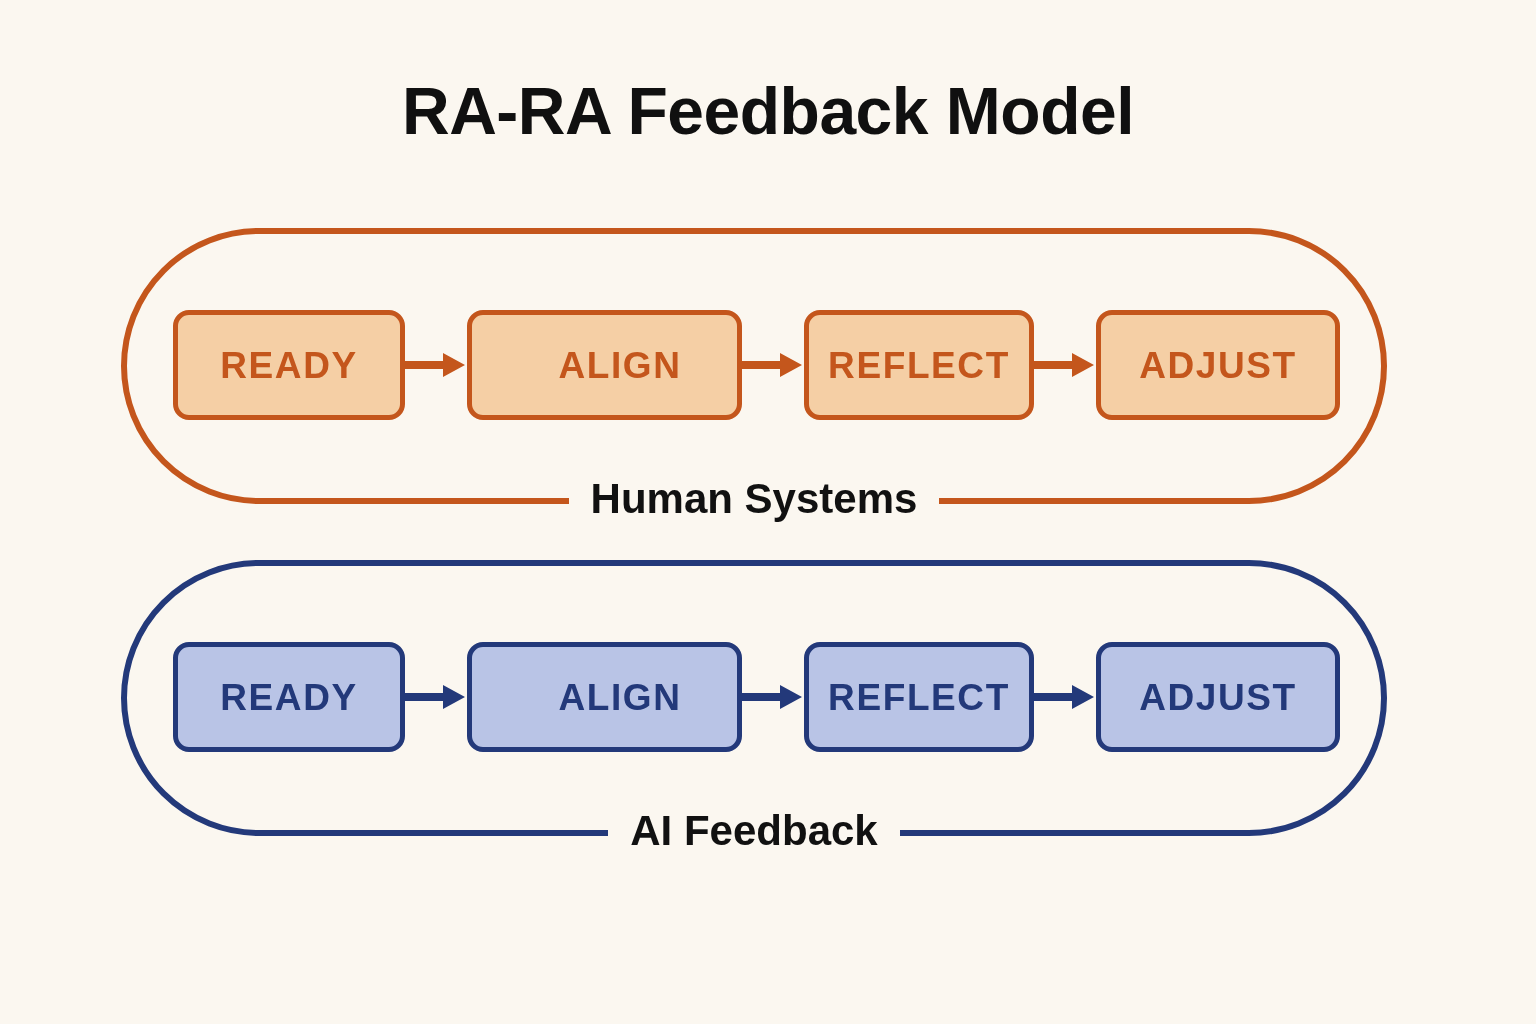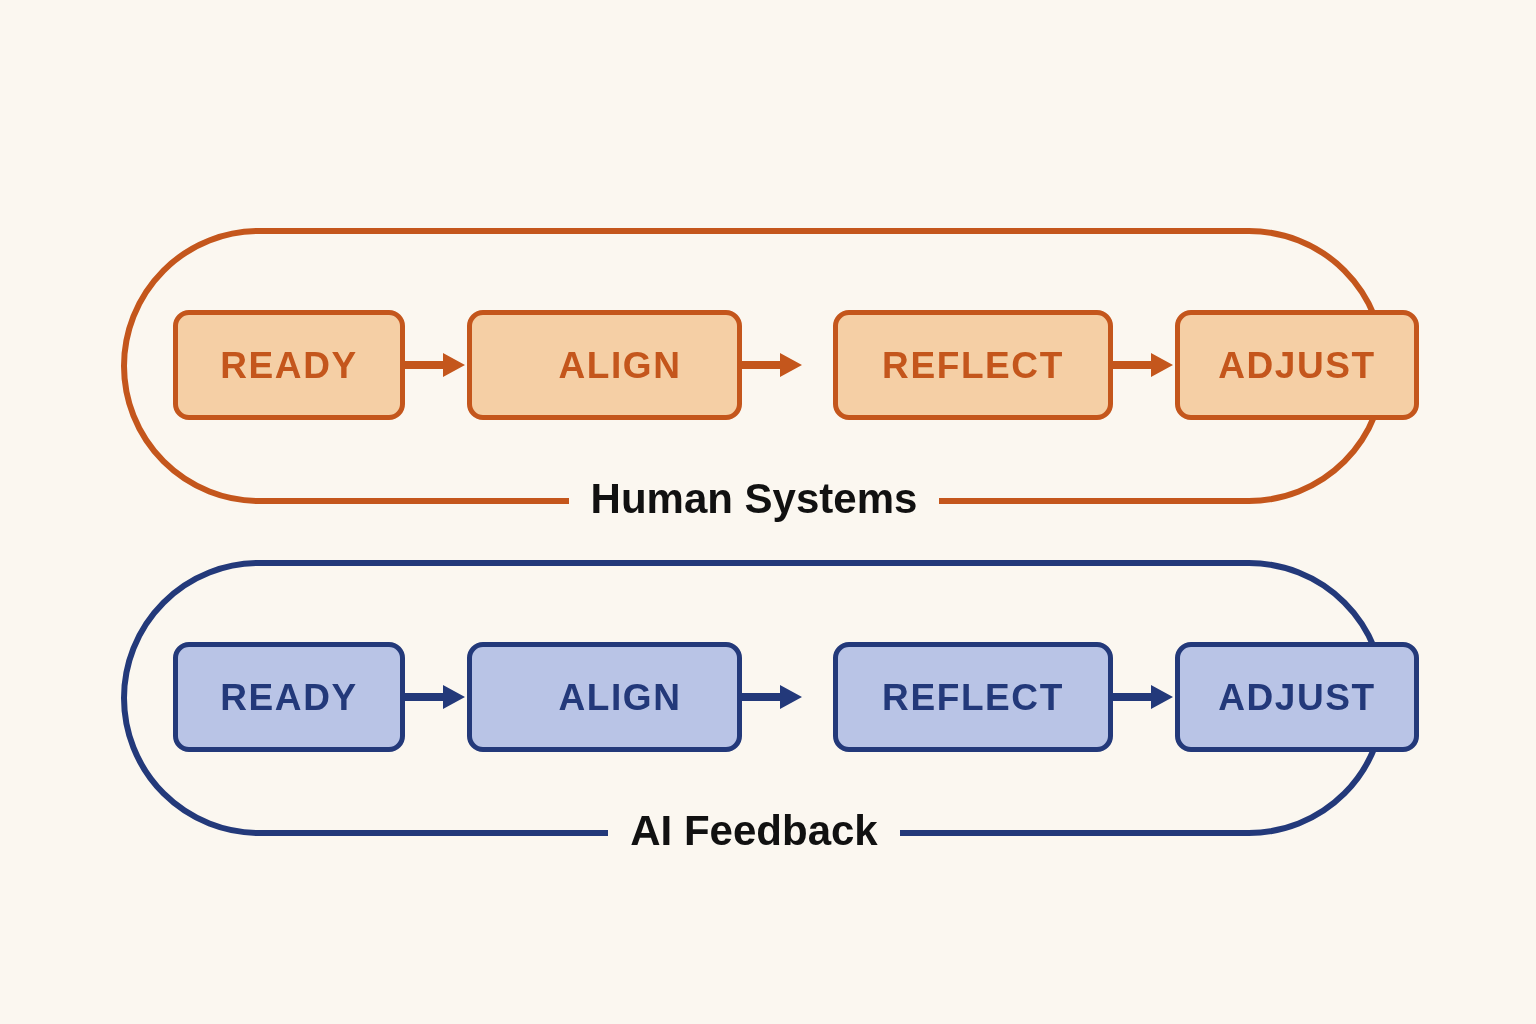--- a/index.html
+++ b/index.html
@@ -78,21 +78,21 @@
     font-size: 37px;
     font-weight: 700;
     letter-spacing: 1.6px;
     line-height: 1;
     white-space: nowrap;
   }
 
   
   .w-ready   { width: 232px; }
   .w-align   { width: 275px; padding-left: 31px; }
-  .w-reflect { width: 280px; margin-left: 29px; }
+  .w-reflect { width: 230px; }
   .w-adjust  { width: 244px; }
 
   
   .theme-human .stage {
     background: #F5CFA5;
     border: 5px solid #C4561C;
   }
   .theme-human .stage-label { color: #C4561C; }
 
   
@@ -128,20 +128,21 @@
   .caption span {
     background: #FBF7F0;
     padding: 0 22px;
   }
 </style>
 </head>
 <body>
 
 <div id="canvas">
 
+  <div class="title">RA-RA Feedback Model</div>
 
   <div class="row row-human theme-human">
 
     <svg class="capsule-svg" viewBox="0 0 1266 276" preserveAspectRatio="none">
       <rect x="3" y="3" width="1260" height="270" rx="135" ry="135" fill="none" stroke="#C4561C" stroke-width="6"></rect>
     </svg>
 
     <div class="stages">
 
       <div class="stage w-ready">

